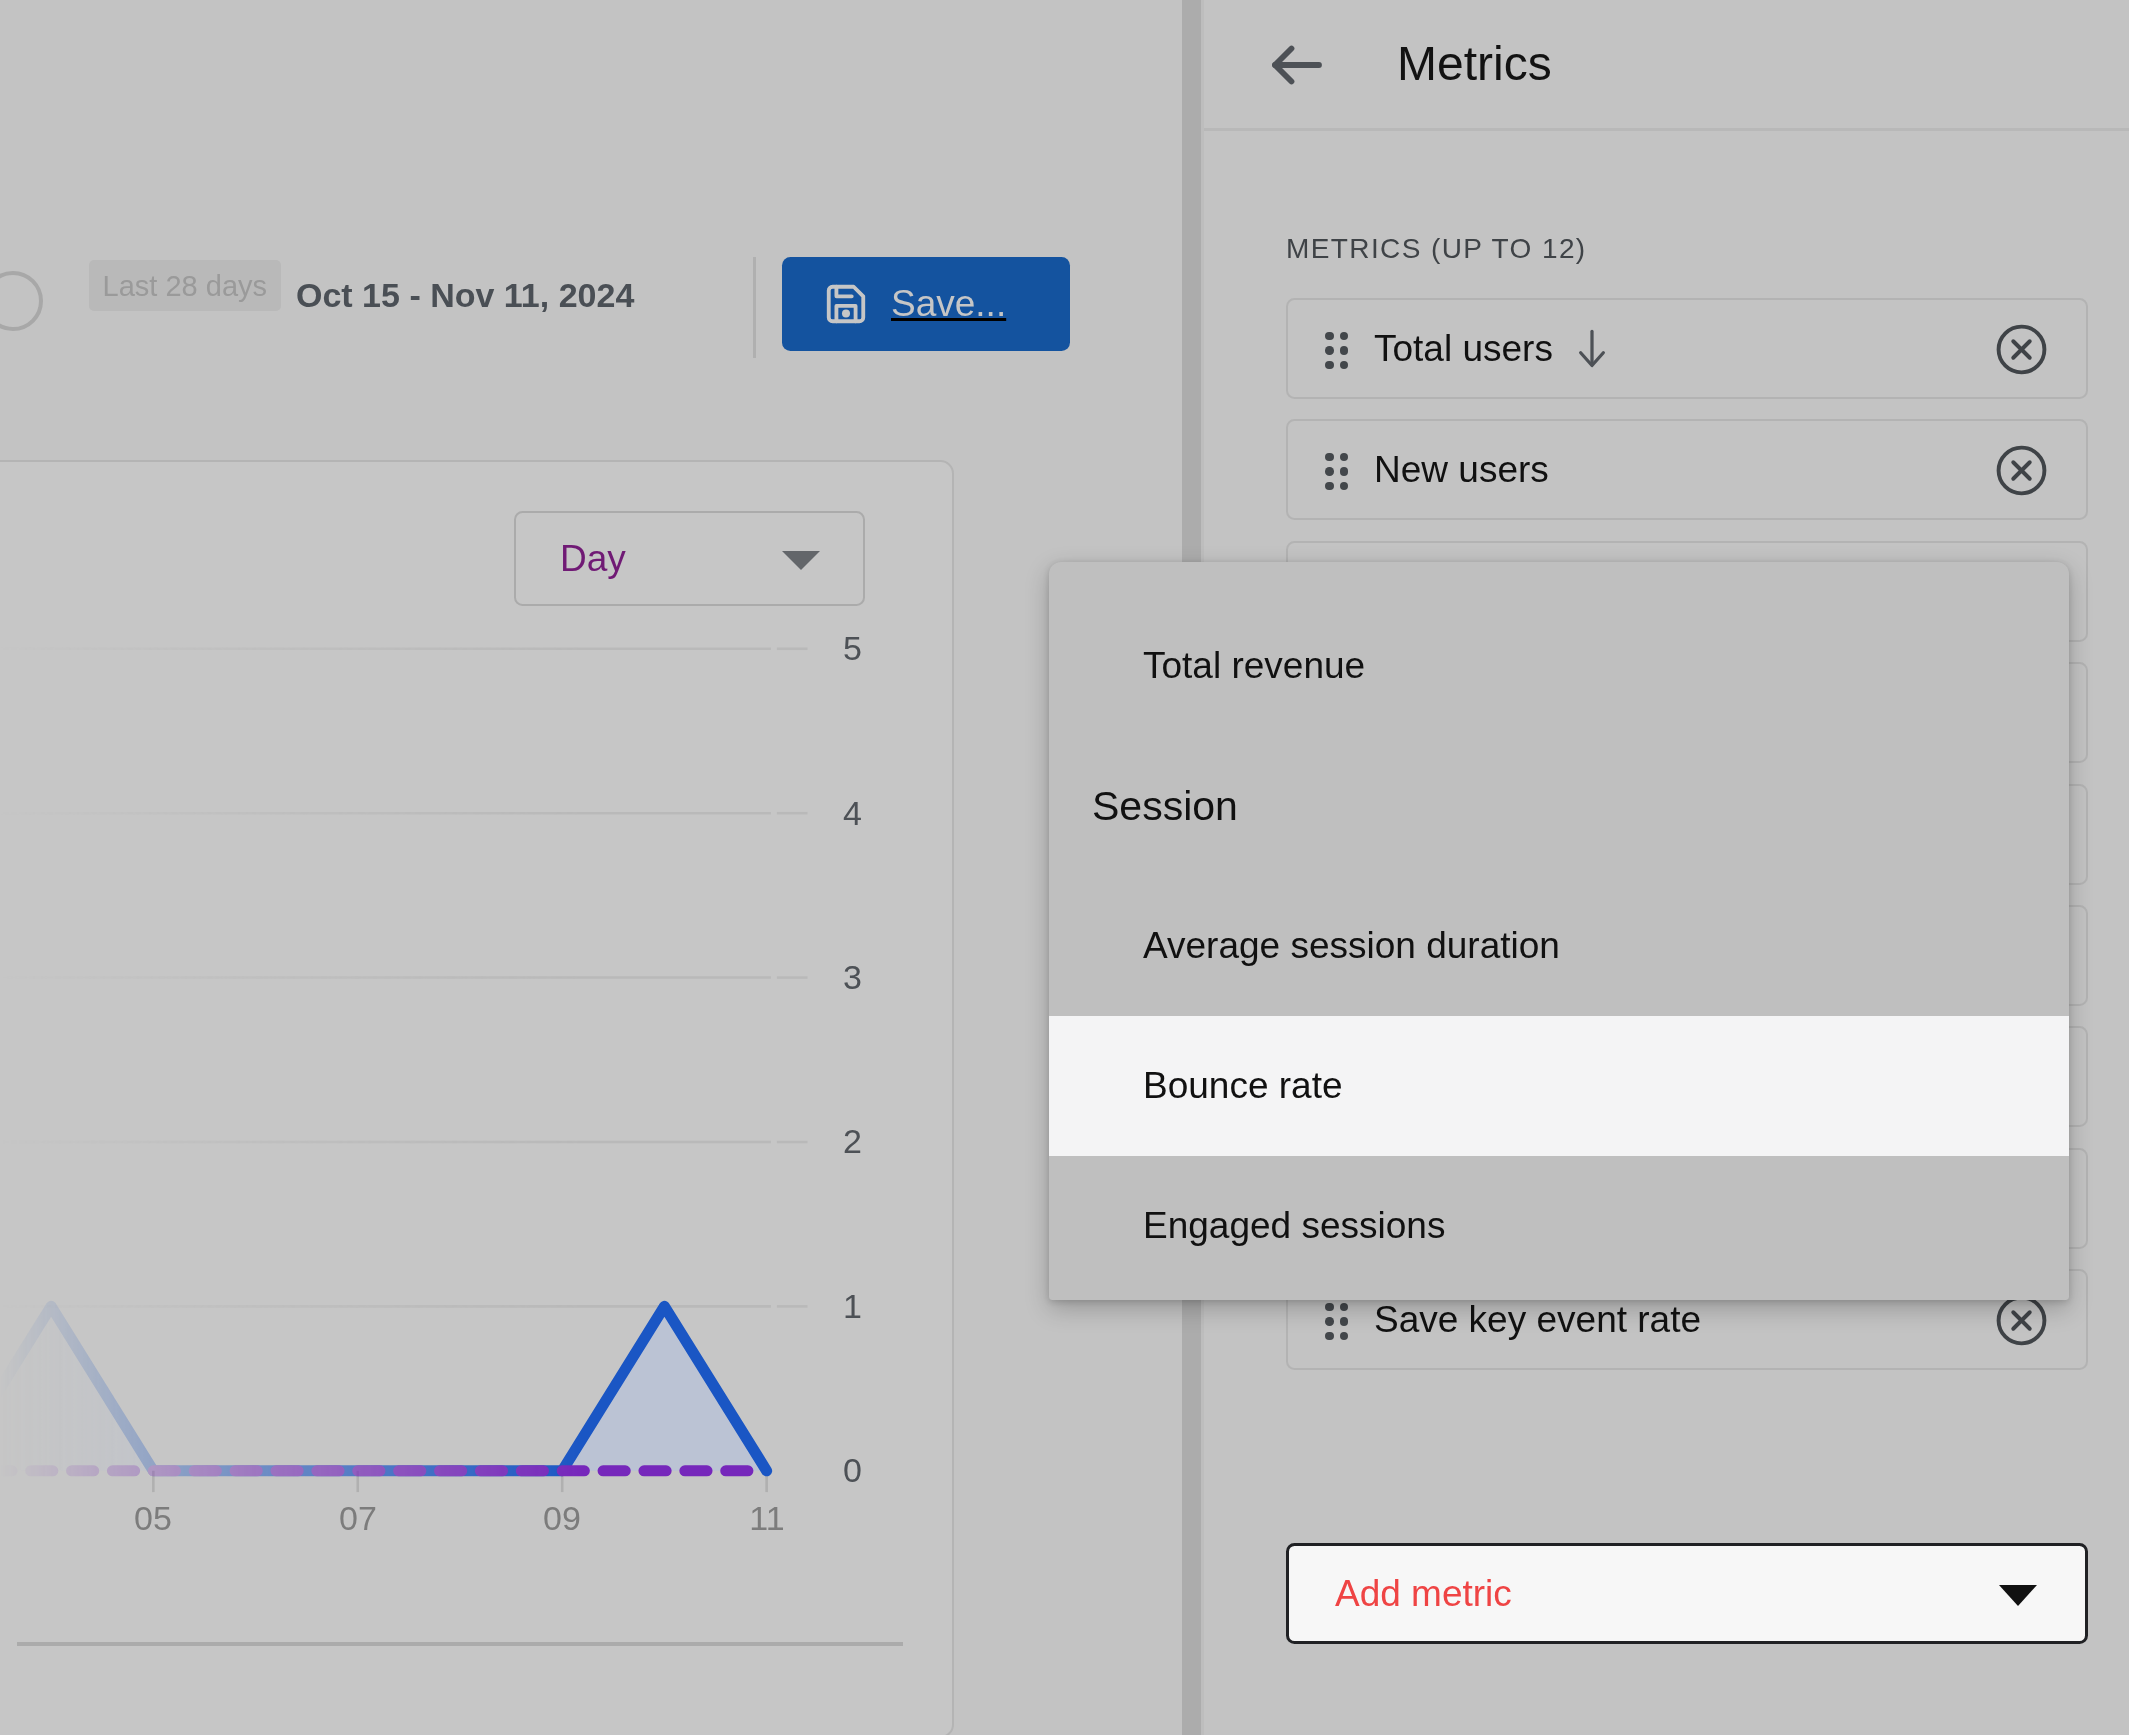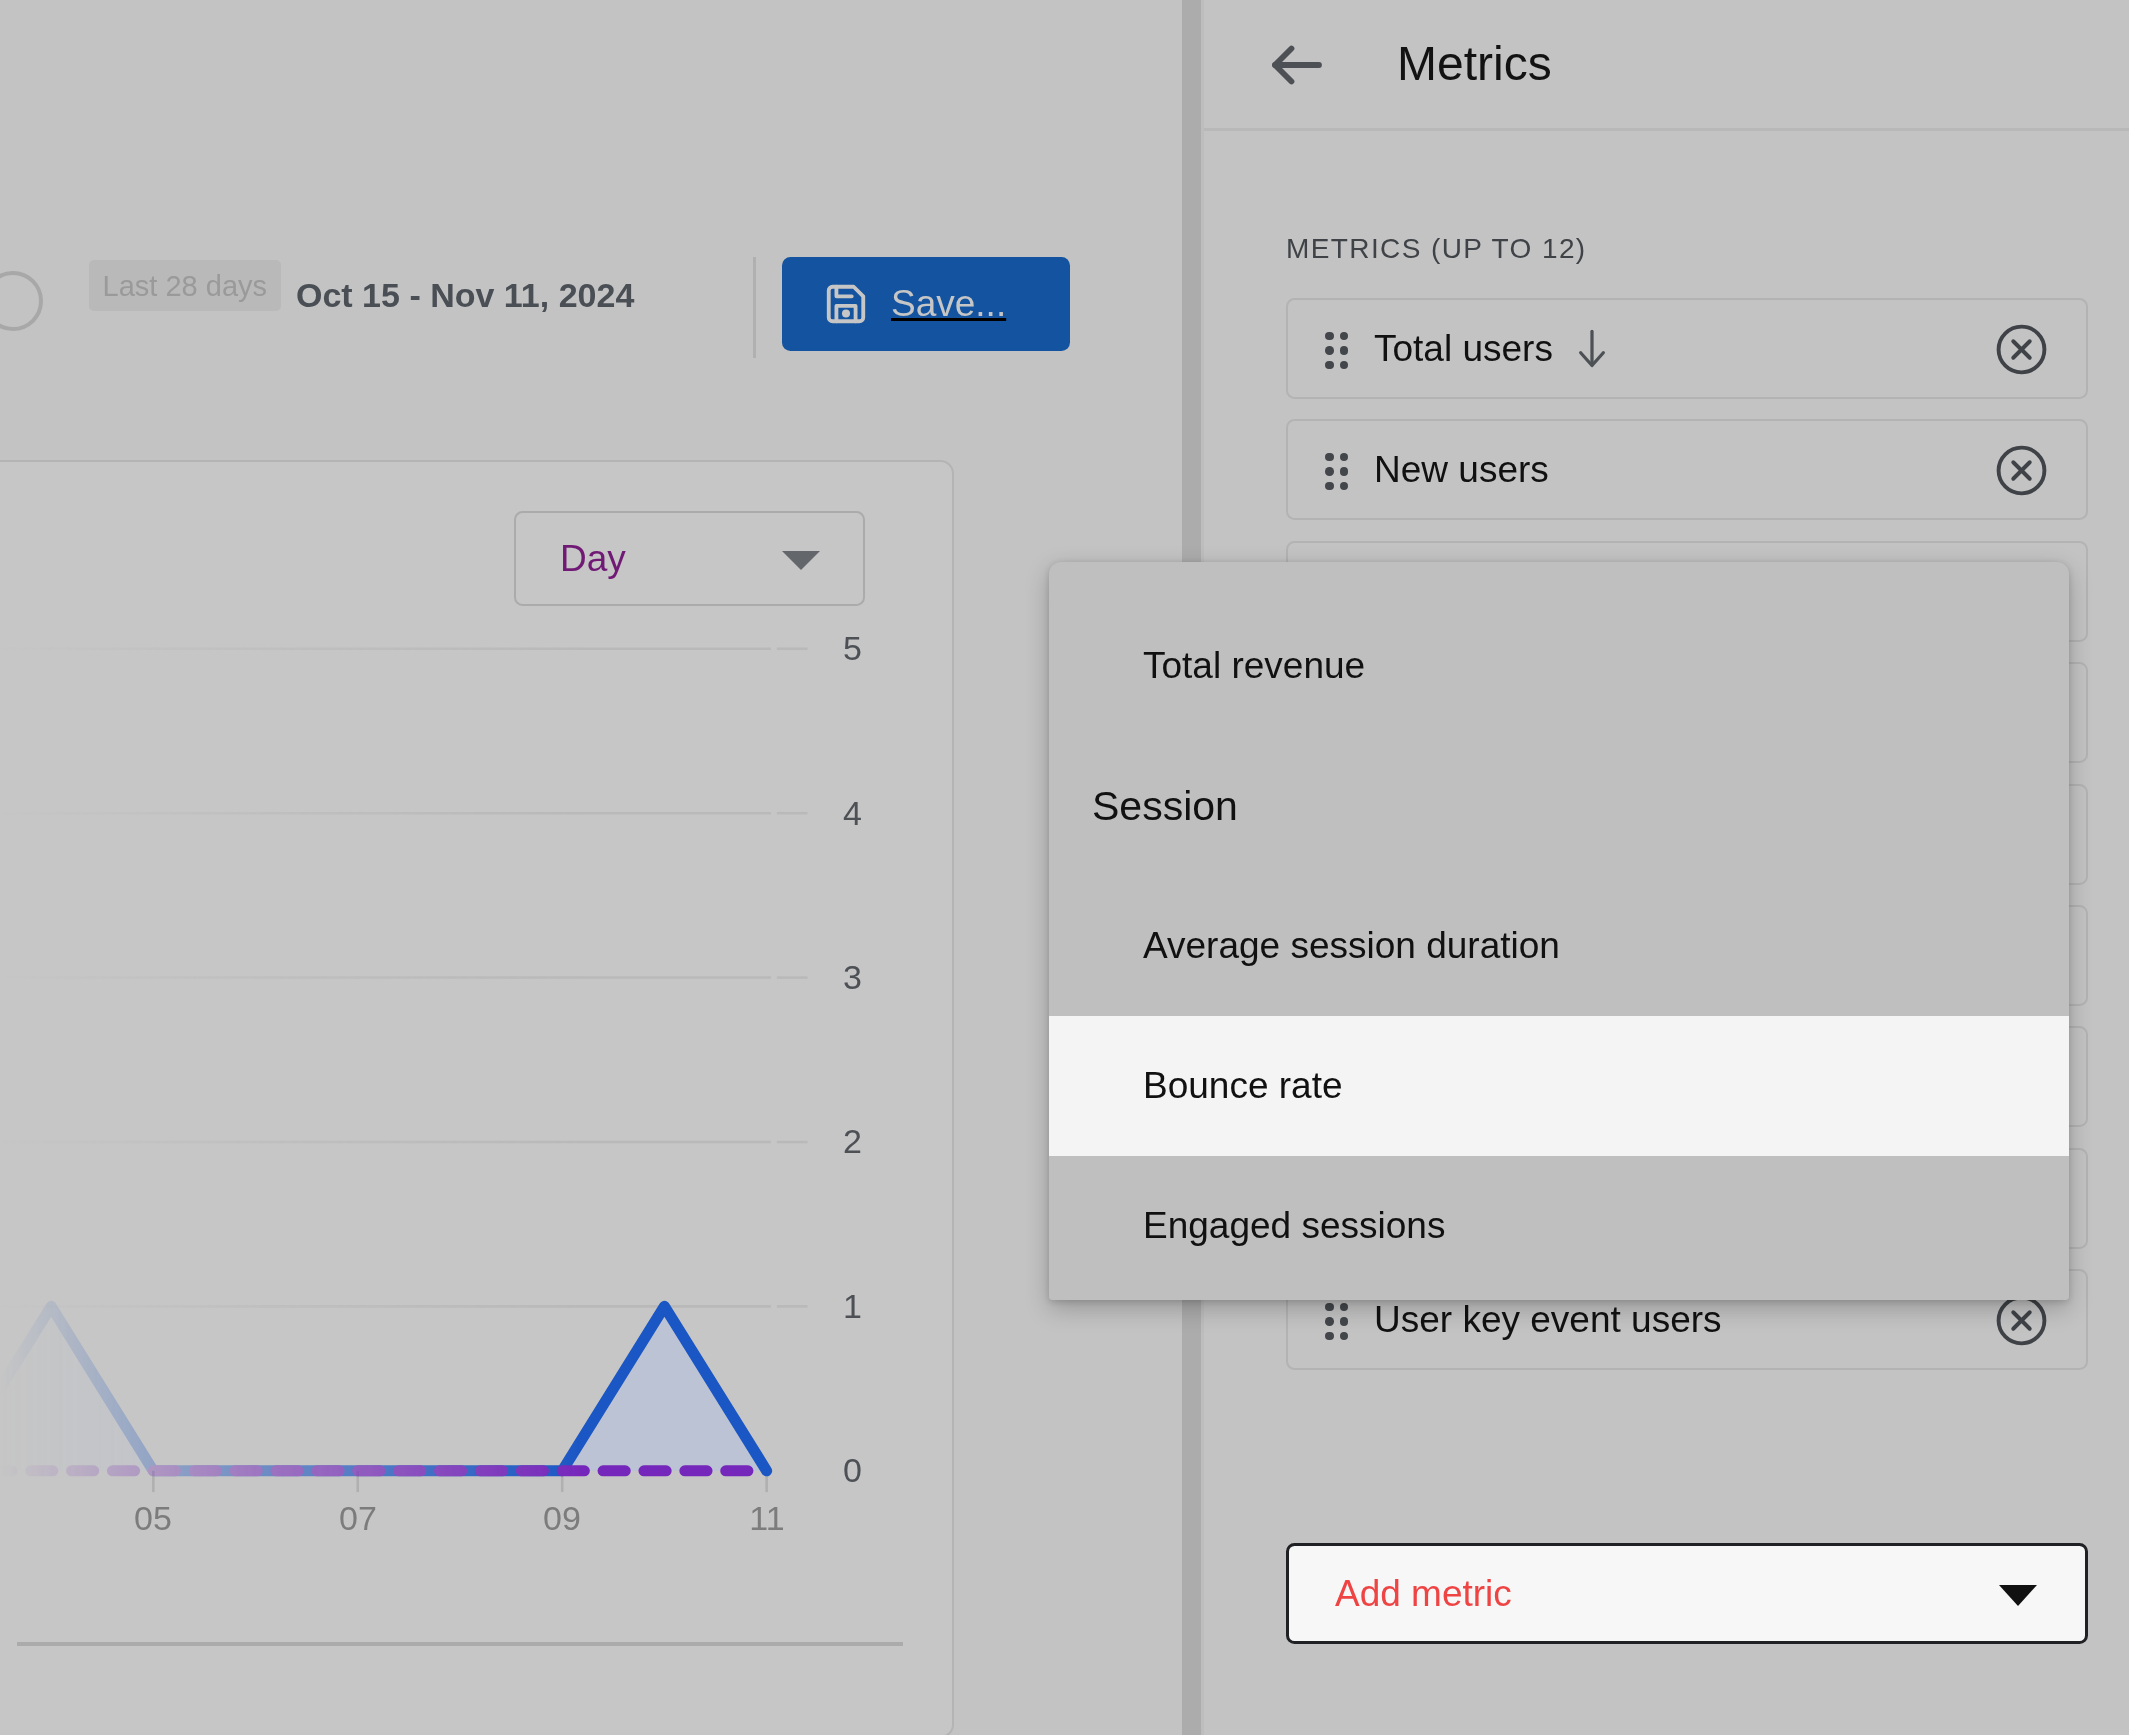--- a/index.html
+++ b/index.html
@@ -327,21 +327,21 @@
 
       <div class="metric-row">
         <span class="drag-dots">
             <i></i>
             <i></i>
             <i></i>
             <i></i>
             <i></i>
             <i></i>
           </span>
-        <span class="metric-name">User key event users</span>
+        <span class="metric-name">Save key event rate</span>
         <span class="remove-btn">
           <svg width="55" height="55" viewBox="0 0 24 24" fill="none" stroke="#3f4347" stroke-width="1.7">
             <circle cx="12" cy="12" r="10"></circle>
             <line x1="8.4" y1="8.4" x2="15.6" y2="15.6" stroke-linecap="round"></line>
             <line x1="15.6" y1="8.4" x2="8.4" y2="15.6" stroke-linecap="round"></line>
           </svg>
         </span>
       </div>
     </div>
 

